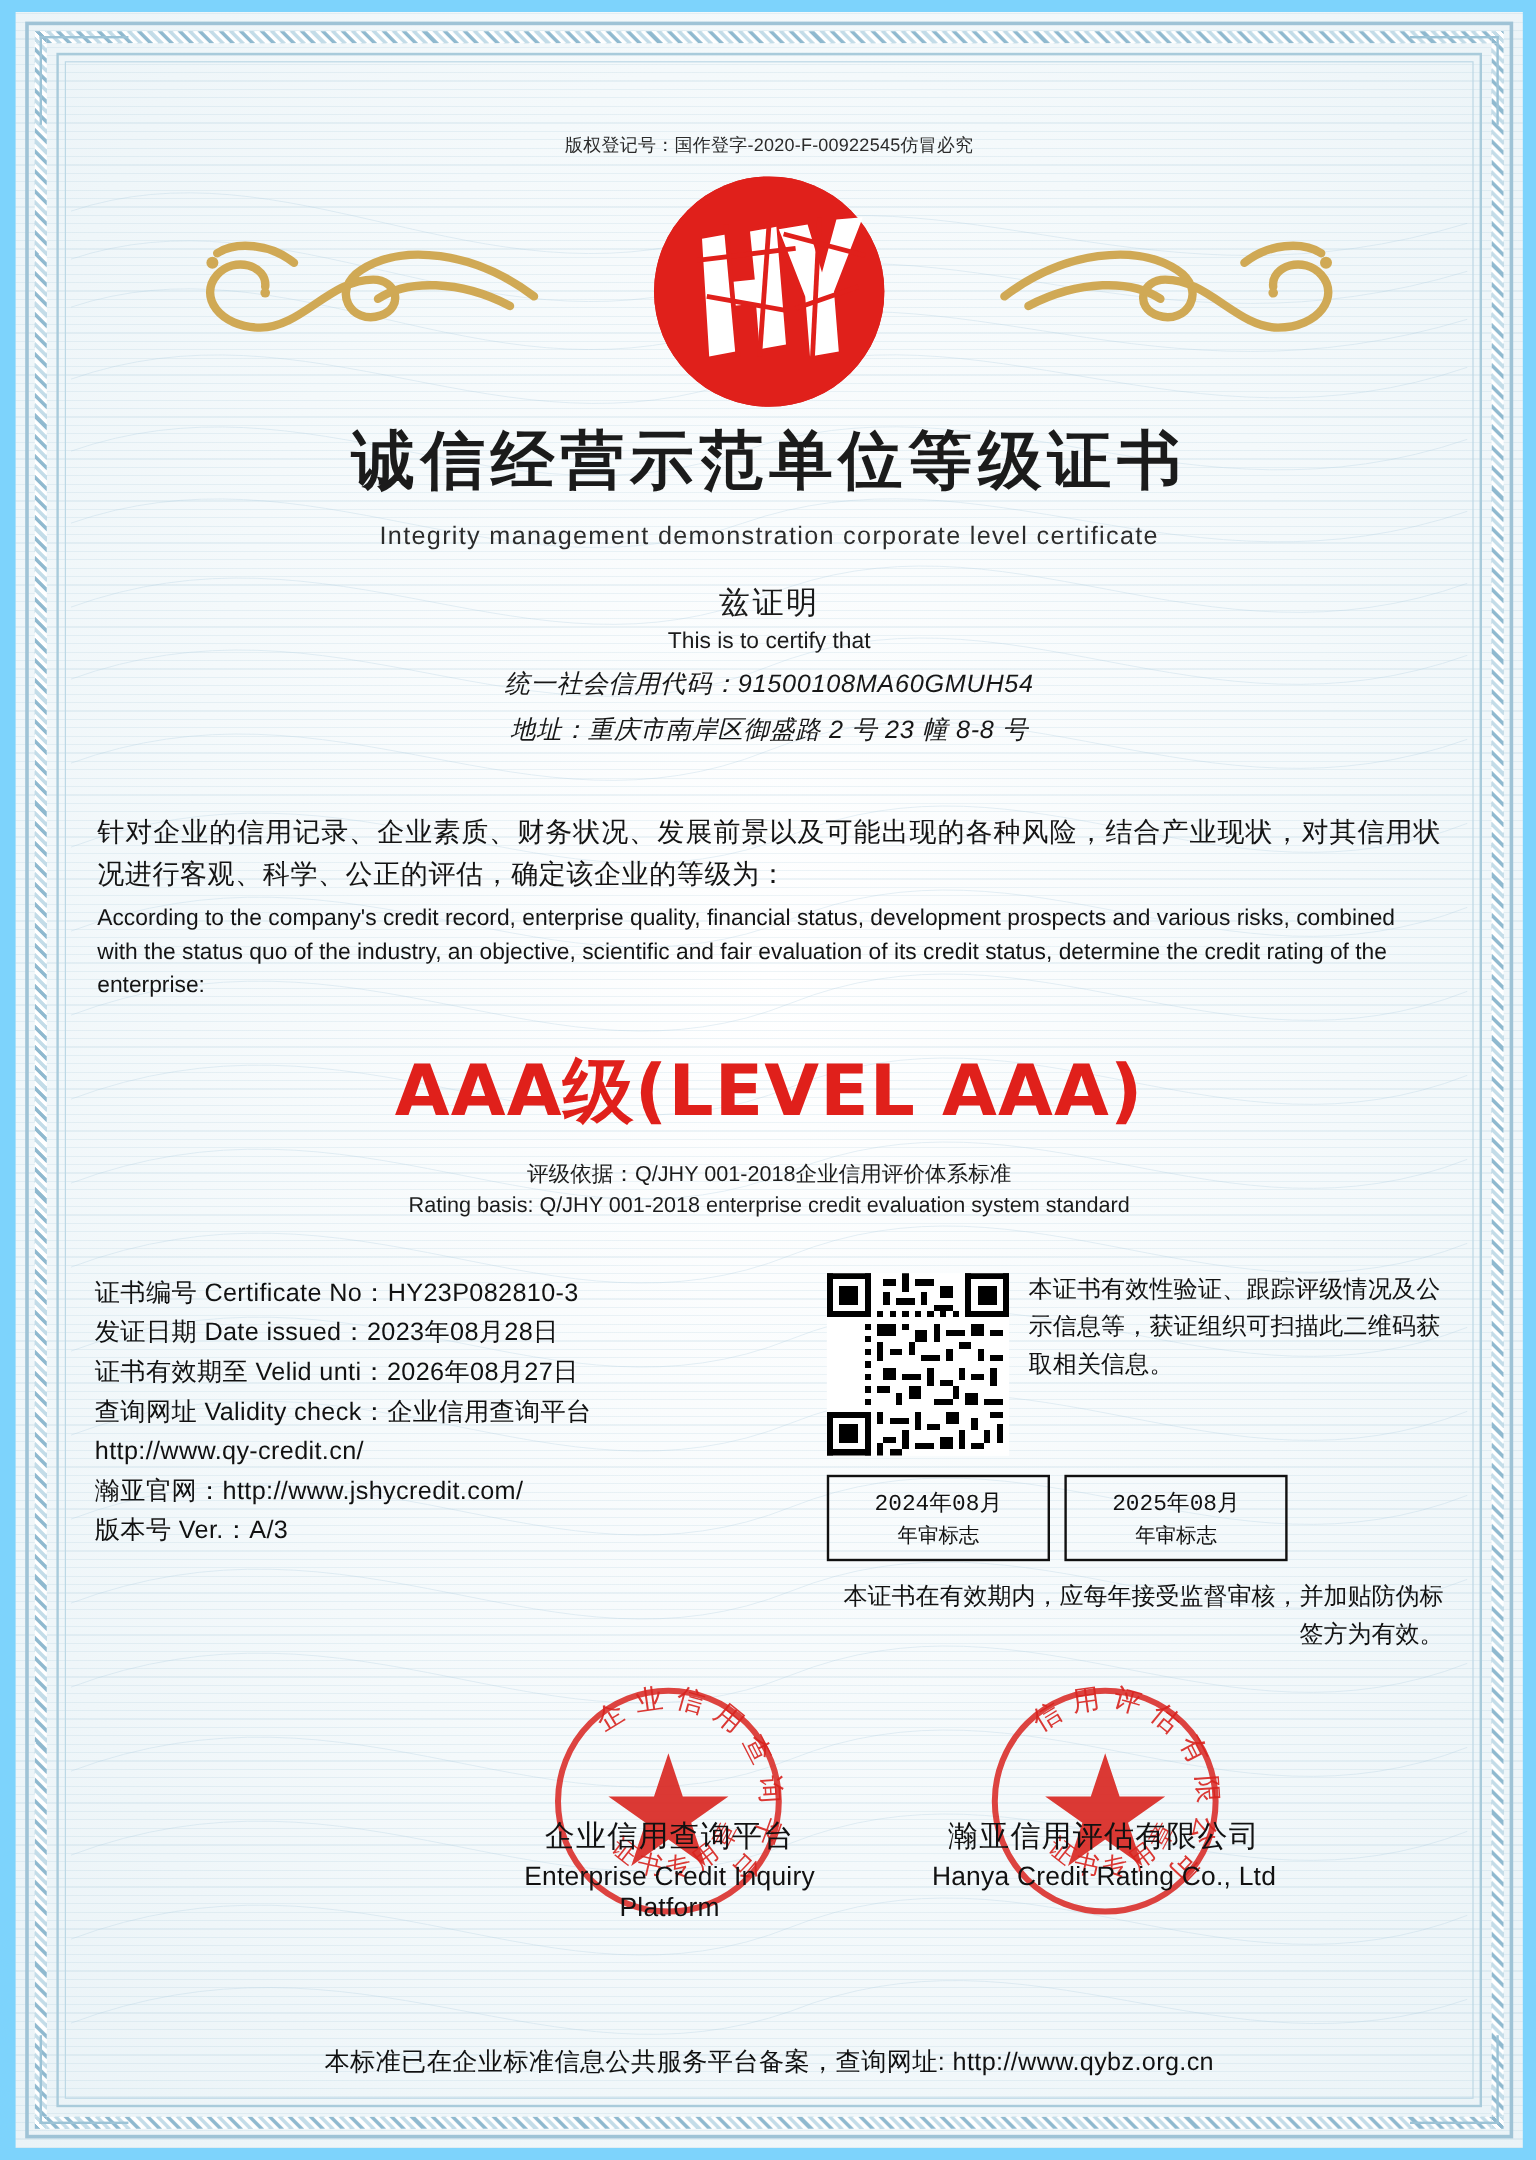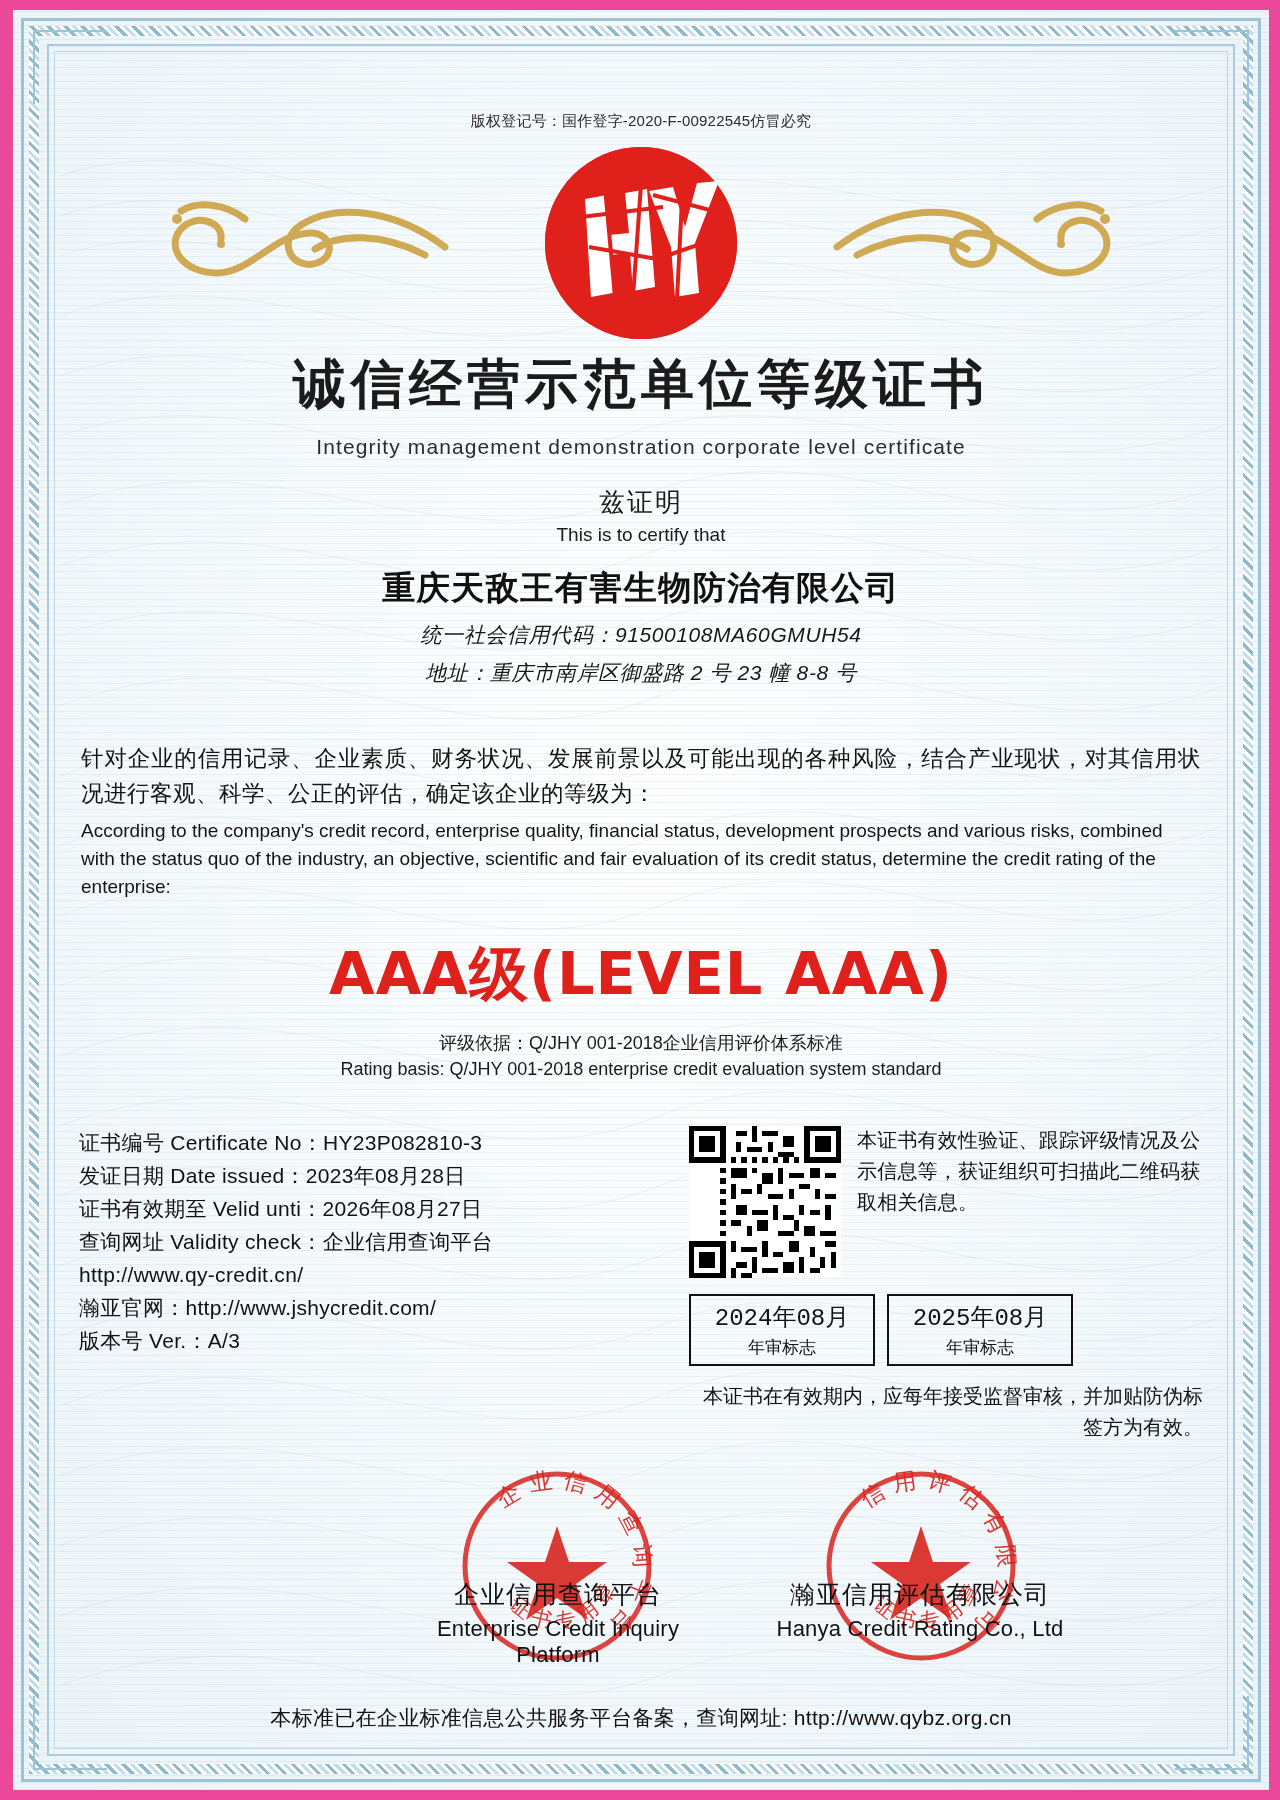--- a/index.html
+++ b/index.html
@@ -12,21 +12,21 @@
     height: 1800px;
     font-family: "Liberation Sans", sans-serif;
     overflow: hidden;
   }
 
   
   .page {
     position: relative;
     width: 1280px;
     height: 1800px;
-    background: #ec4899;
+    background: #7dd3fc;
     box-sizing: border-box;
   }
   .cert {
     position: absolute;
     left: 13px;
     top: 10px;
     width: 1256px;
     height: 1780px;
     background:
       repeating-linear-gradient(
@@ -270,21 +270,21 @@
   .stamp-box {
     width: 186px;
     height: 72px;
     border: 2px solid #111;
     display: flex;
     flex-direction: column;
     align-items: center;
     justify-content: center;
     box-sizing: border-box;
   }
-  .stamp-box .yr { font-size: 24px; color: #111; text-align: center; }
+  .stamp-box .yr { font-size: 19px; color: #111; text-align: center; }
   .stamp-box .lab { font-size: 17px; color: #111; margin-top: 3px; }
 
   .annual-note {
     margin-top: 16px;
     font-size: 20px;
     line-height: 31px;
     color: #111;
     text-align: right;
     padding-right: 6px;
   }
@@ -436,21 +436,20 @@
           </svg>
         </div>
       </div>
 
       <div class="title-cn">诚信经营示范单位等级证书</div>
       <div class="title-en">Integrity management demonstration corporate level certificate</div>
 
       <div class="certify-cn">兹证明</div>
       <div class="certify-en">This is to certify that</div>
 
-      <div class="company">重庆天敌王有害生物防治有限公司</div>
       <div class="meta-line">统一社会信用代码：91500108MA60GMUH54</div>
       <div class="meta-line">地址：重庆市南岸区御盛路 2 号 23 幢 8-8 号</div>
 
       <div class="paragraph">
         <div class="para-cn">针对企业的信用记录、企业素质、财务状况、发展前景以及可能出现的各种风险，结合产业现状，对其信用状况进行客观、科学、公正的评估，确定该企业的等级为：</div>
         <div class="para-en">According to the company's credit record, enterprise quality, financial status, development prospects and various risks, combined with the status quo of the industry, an objective, scientific and fair evaluation of its credit status, determine the credit rating of the enterprise:</div>
       </div>
 
       <div class="level">AAA级(LEVEL AAA)</div>
       <div class="basis-cn">评级依据：Q/JHY 001-2018企业信用评价体系标准</div>

